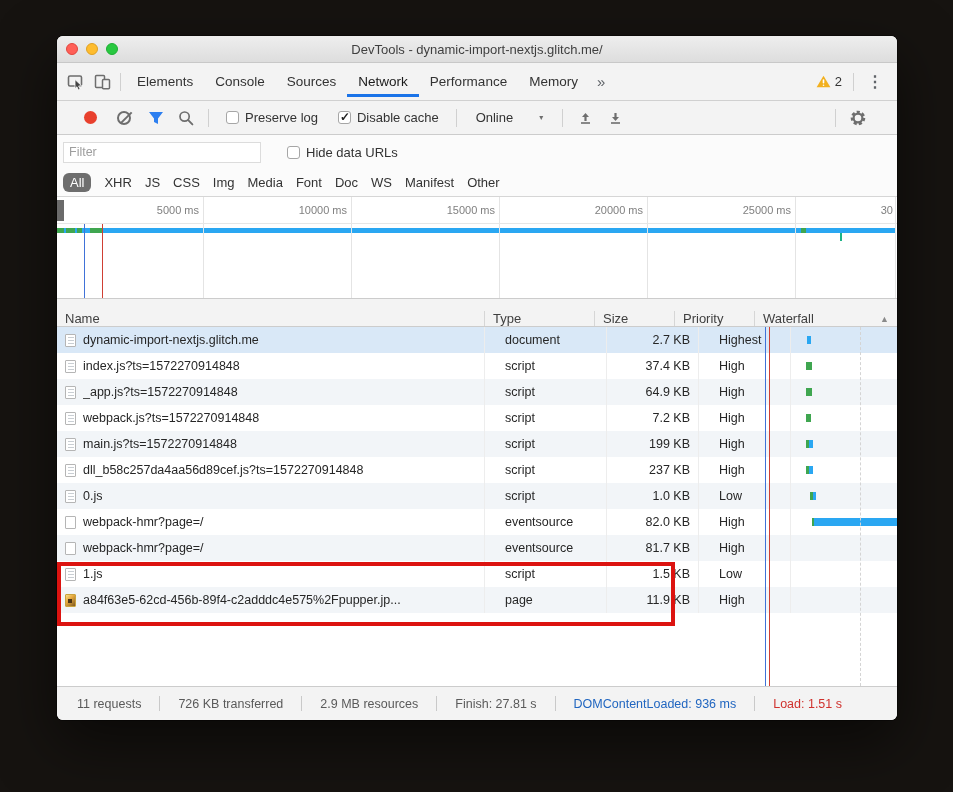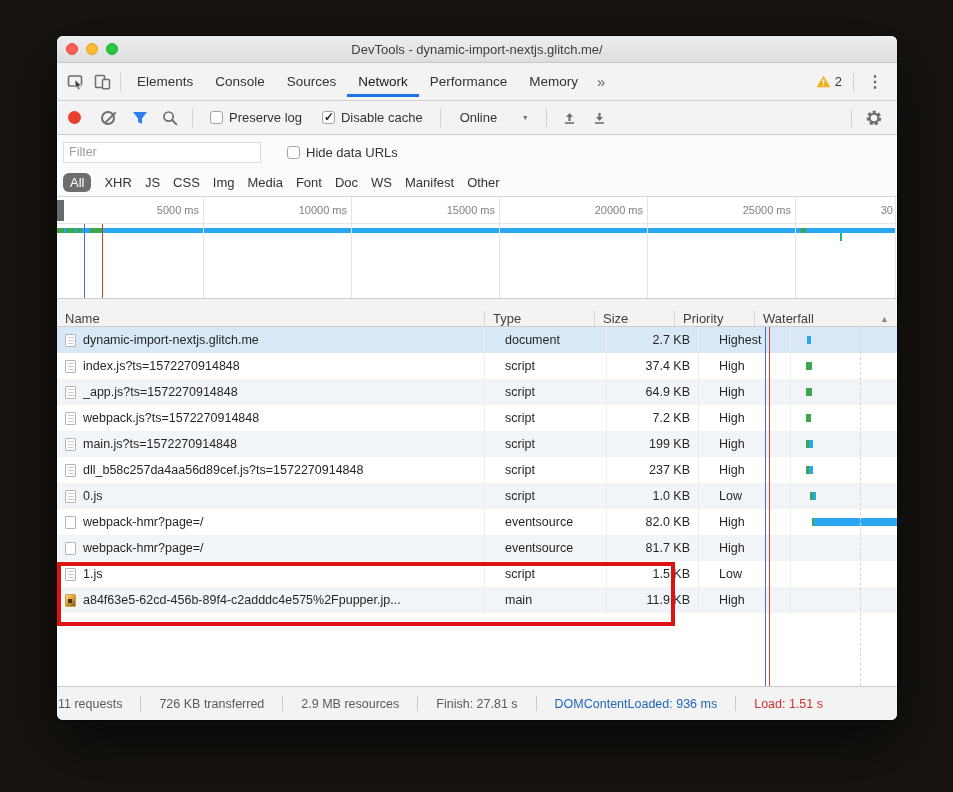--- a/index.html
+++ b/index.html
@@ -39,21 +39,21 @@
   .tab { padding:0 11px; font-size:13.5px; line-height:29px; height:30px; position:relative; cursor:pointer; white-space:nowrap; }
   .tab.active { color:#1a1a1a; }
   .tab.active::after { content:""; position:absolute; left:0; right:0; bottom:0; height:3px; background:#1a73e8; }
   .tab-more { font-size:15px; color:#5f6368; padding:0 8px; cursor:pointer; }
   .tabbar .spacer, .toolbar .spacer { flex:1; }
   .warnbadge { display:flex; align-items:center; gap:4px; font-size:13px; color:#333; padding:0 6px; cursor:pointer; }
   .kebab { font-size:16px; color:#5f6368; padding:0 8px; cursor:pointer; font-weight:bold; }
   
   .toolbar {
     height:34px; flex:none; background:#f3f3f3; border-bottom:1px solid #ccc;
-    display:flex; align-items:center; padding:0 8px; gap:4px;
+    display:flex; align-items:center; padding:0 24px; gap:4px;
   }
   .recbtn { width:13px; height:13px; border-radius:50%; background:#e8402d; margin:0 8px 0 3px; cursor:pointer; }
   .clearbtn { width:14px; height:14px; border-radius:50%; border:2px solid #6e6e6e; position:relative; margin:0 8px; cursor:pointer; }
   .clearbtn::after { content:""; position:absolute; left:-1px; top:4.5px; width:16px; height:2px; background:#6e6e6e; transform:rotate(-45deg); }
   .chk { display:flex; align-items:center; gap:6px; margin:0 8px; }
   .chkbox { width:13px; height:13px; border:1px solid #a6a6a6; border-radius:3px; background:#fff; position:relative; cursor:pointer; flex:none; }
   .chkbox .mark { position:absolute; left:1px; top:-2px; font-size:12px; font-weight:bold; color:#222; display:none; }
   .chkbox.checked .mark { display:block; }
   .chklabel { font-size:13px; color:#333; }
   .throttle { display:flex; align-items:center; gap:26px; margin:0 10px; cursor:pointer; }
@@ -106,21 +106,21 @@
   .ficon { width:11px; height:13px; border:1px solid #b5b5b5; border-radius:1px; background:#fff; margin-right:7px; flex:none; }
   .ficon.script::after { content:""; display:block; margin:2px 1.5px 0; height:8px;
     background:repeating-linear-gradient(#c9ced3 0 1px, transparent 1px 3px); }
   .ficon.image { background:linear-gradient(135deg,#f6e089 0%,#e7a93f 40%,#7e5a22 100%); border-color:#c9a23d; position:relative; }
   .ficon.image::after { content:""; position:absolute; left:2px; top:4px; width:4px; height:4px; background:#4a3414; }
   .bodylines { position:absolute; inset:0; pointer-events:none; }
   .redrect { position:absolute; left:0; top:235px; width:618px; height:64px; border:4px solid #dc1310; pointer-events:none; }
   
   .statusbar {
     height:34px; flex:none; background:#f3f3f3; border-top:1px solid #ccc;
-    display:flex; align-items:center; padding:0 1px; font-size:12.5px; color:#5a5a5a; gap:18px;
+    display:flex; align-items:center; padding:0 20px; font-size:12.5px; color:#5a5a5a; gap:18px;
   }
   .statusbar .sep { width:1px; height:15px; background:#c9c9c9; }
   .statusbar .blue { color:#2166c0; }
   .statusbar .red { color:#d0312d; }
   svg { display:block; }
 </style>
 </head>
 <body>
 
 <div class="stage">
@@ -422,21 +422,21 @@
         <div class="cell c-prio">Low</div>
         <div class="cell c-wf">
             <i style="position: absolute; left: 133px; top: 8px; width: 3px; height: 11px; background: rgb(42, 167, 242);"></i>
           </div>
       </div>
       <div class="row">
         <div class="cell c-name">
             <span class="ficon image"></span>
             <span class="ntext">a84f63e5-62cd-456b-89f4-c2adddc4e575%2Fpupper.jp...</span>
           </div>
-        <div class="cell c-type">main</div>
+        <div class="cell c-type">page</div>
         <div class="cell c-size">11.9 KB</div>
         <div class="cell c-prio">High</div>
         <div class="cell c-wf">
             <i style="position: absolute; left: 133px; top: 8px; width: 3px; height: 11px; background: rgb(42, 167, 242);"></i>
           </div>
       </div>
       <div class="bodylines">
           <i style="position: absolute; top: 0px; bottom: 0px; left: 708px; width: 1px; background: rgb(64, 114, 216);"></i>
           <i style="position: absolute; top: 0px; bottom: 0px; left: 712px; width: 1px; background: rgb(207, 63, 52);"></i>
           <i style="position: absolute; top: 0px; bottom: 0px; left: 803px; width: 1px; border-left: 1px dashed rgb(212, 212, 212);"></i>

